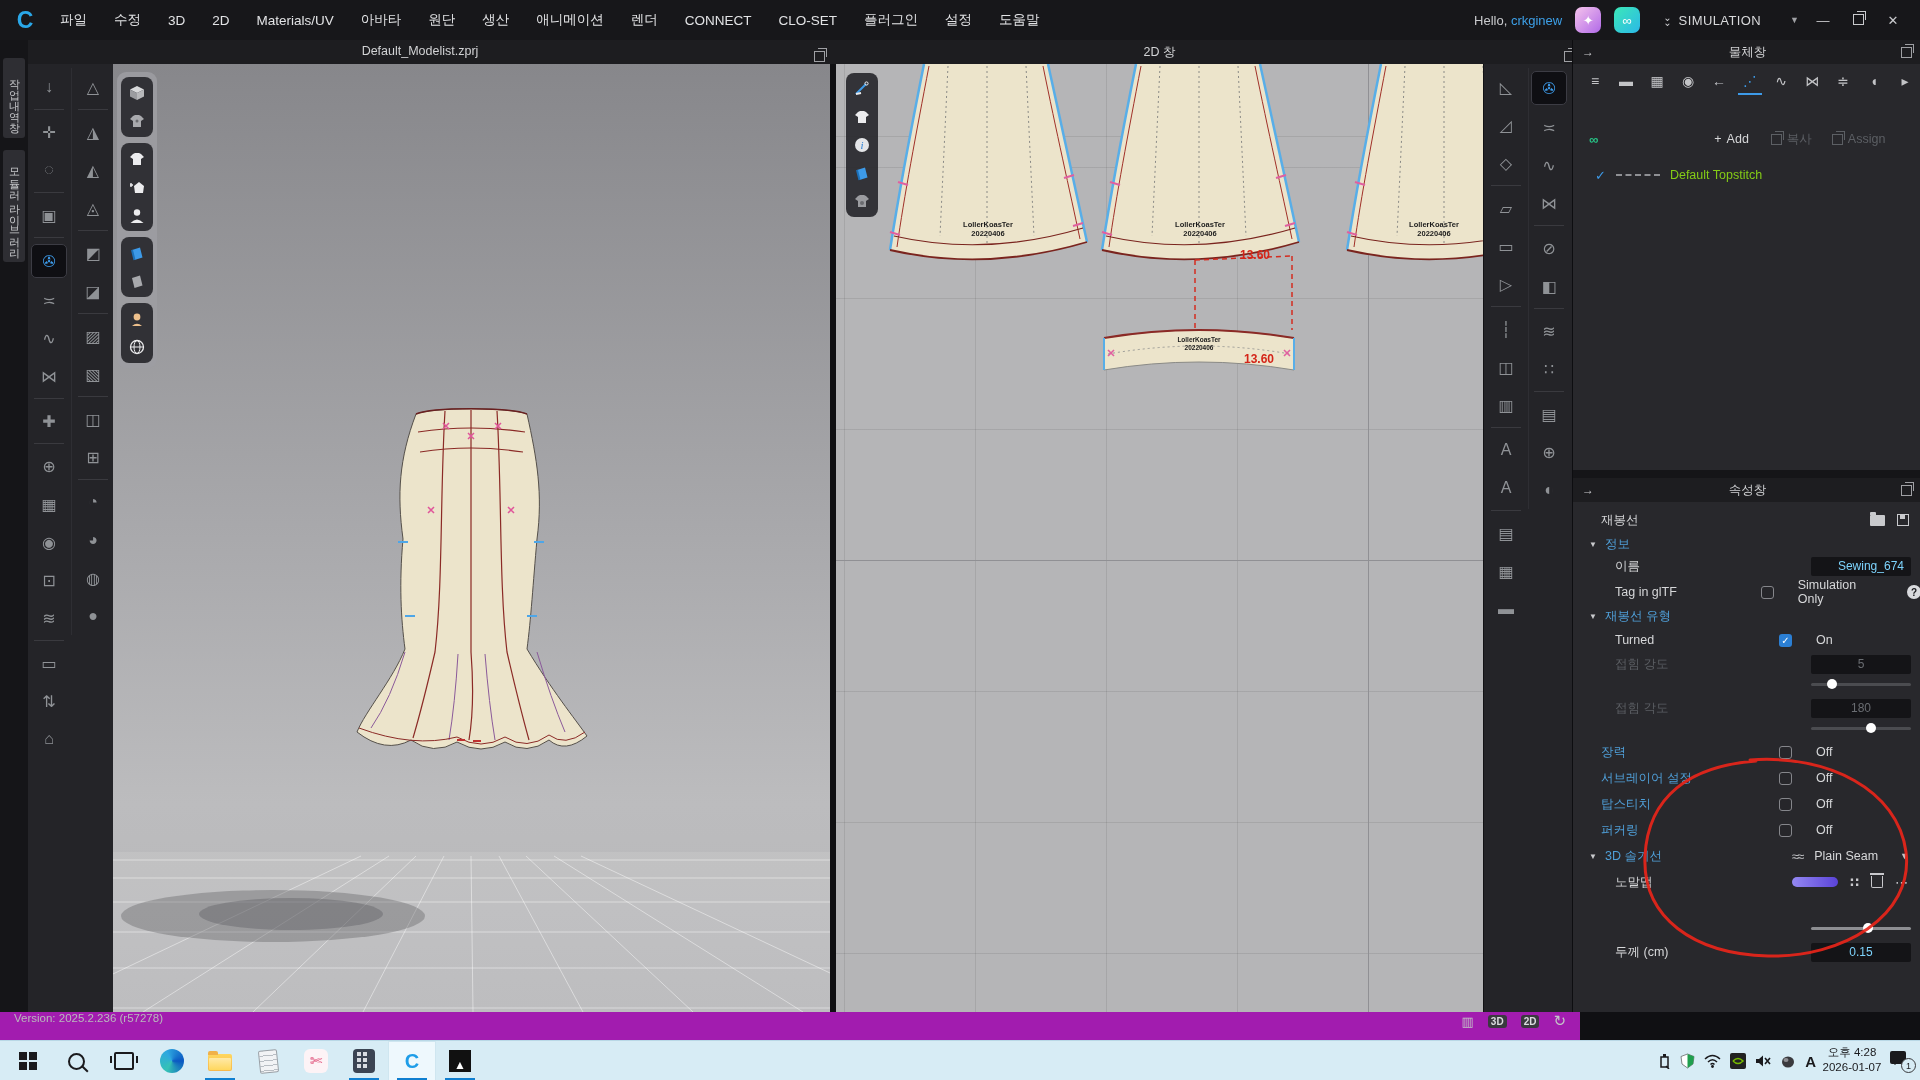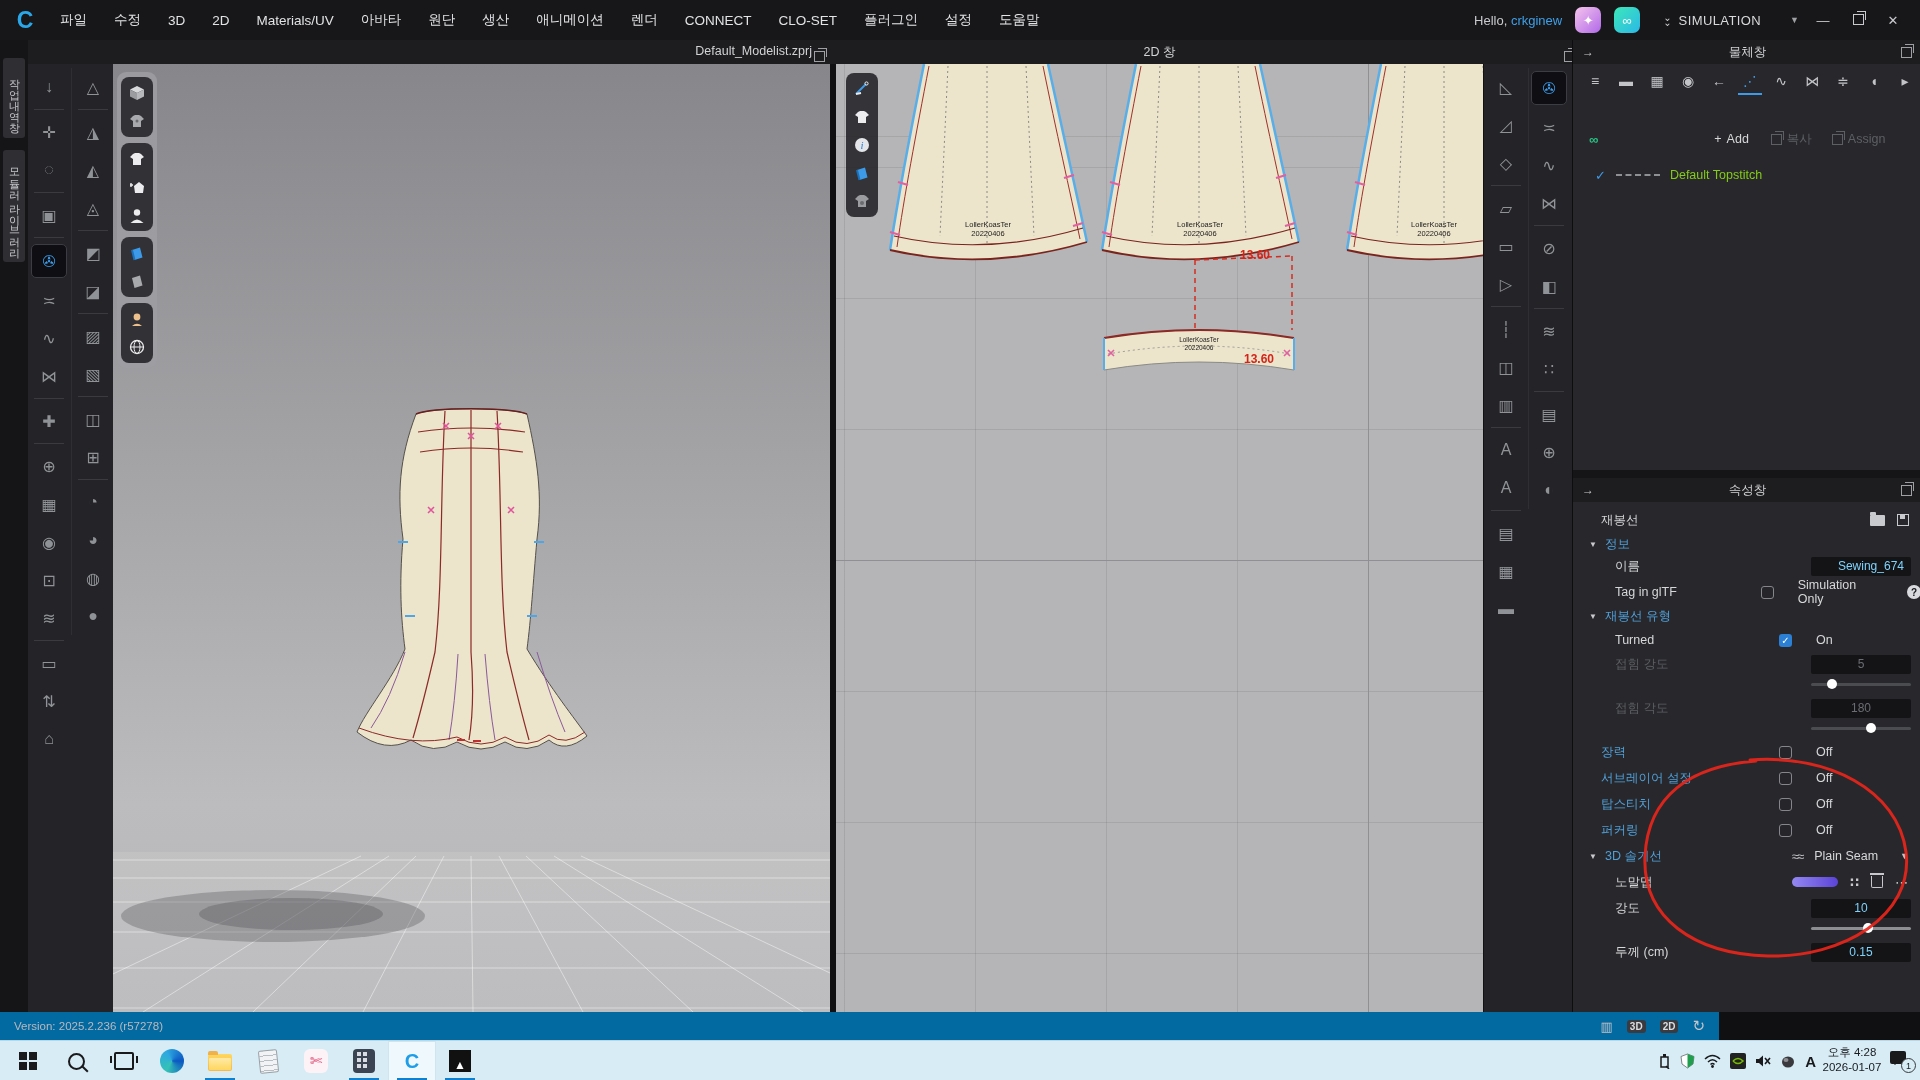--- a/index.html
+++ b/index.html
@@ -47,21 +47,21 @@
   .float-bar{position:absolute;background:rgba(158,158,162,.85);border-radius:9px;display:flex;flex-direction:column;align-items:center;padding:5px 4px;gap:6px;}
   .fb-group{background:rgba(40,40,44,.92);border-radius:8px;display:flex;flex-direction:column;align-items:center;padding:4px 3px;gap:4px;}
   .fb-icon{width:26px;height:24px;display:flex;align-items:center;justify-content:center;font-size:14px;color:#e4e5e7;}
   
   #viewport2d{position:absolute;left:836px;top:64px;width:647px;height:948px;background:#b5b5b7;
     background-image:repeating-linear-gradient(to right,rgba(60,60,65,.13) 0 1px,transparent 1px 131px),
                      repeating-linear-gradient(to bottom,rgba(60,60,65,.13) 0 1px,transparent 1px 131px);
     background-position:8px 103px;}
   .axis-v{position:absolute;left:532px;top:0;width:1px;height:948px;background:#909094;}
   .axis-h{position:absolute;left:0;top:496px;width:647px;height:1px;background:#909094;}
-  .plabel{position:absolute;width:120px;text-align:center;font-size:7.5px;line-height:9px;color:#1c1c1c;font-weight:normal;}
+  .plabel{position:absolute;width:120px;text-align:center;font-size:7.5px;line-height:9px;color:#1c1c1c;font-weight:bold;}
   .pmeasure{position:absolute;font-size:12px;font-weight:bold;color:#d42418;}
   
   #t2dright{position:absolute;left:1483px;top:64px;width:89px;height:948px;background:#242428;border-left:1px solid #121215;}
   #t2dright .dockcol{width:40px;}
   #t2dcolA{left:2px;}
   #t2dcolB{left:44px;border-left:1px solid #2e2e33;}
   
   #rightpanel{position:absolute;left:1572px;top:40px;width:348px;height:972px;background:#28282c;border-left:1px solid #0d0d10;}
   .pane-head{position:absolute;left:0;width:348px;height:24px;background:#1d1d20;display:flex;align-items:center;}
   .pane-title{flex:1;text-align:center;font-size:12.5px;color:#d2d3d5;}
@@ -108,21 +108,21 @@
   .ic-save:before{content:"";position:absolute;top:0;left:2px;width:5px;height:4px;background:#c9cacd;}
   .hicons{position:absolute;right:12px;display:flex;gap:12px;align-items:center;}
   .seam-ic{color:#c3c4c7;font-size:13px;letter-spacing:-2px;}
   .dd-caret{font-size:9px;color:#c3c4c7;margin-left:10px;}
   .nm-swatch{width:46px;height:10px;border-radius:5px;background:linear-gradient(90deg,#9488f2,#5a43d8);}
   .ic-grid4{color:#c8c8cc;font-size:13px;font-weight:bold;}
   .ic-trash{width:10px;height:11px;border:1px solid #c8c8cc;border-top:none;border-radius:0 0 2px 2px;position:relative;display:inline-block;}
   .ic-trash:before{content:"";position:absolute;top:-3px;left:-2px;right:-2px;height:2px;background:#c8c8cc;}
   .ic-more{color:#c8c8cc;font-size:13px;letter-spacing:1px;}
   
-  #statusbar{position:absolute;left:0;top:1012px;width:1719px;height:28px;background:#0369a1;display:flex;align-items:center;}
+  #statusbar{position:absolute;left:0;top:1012px;width:1580px;height:28px;background:#a21caf;display:flex;}
   #version{font-size:11.5px;color:#b8b9bc;margin-left:14px;}
   #sbright{position:absolute;right:14px;display:flex;align-items:center;gap:14px;color:#c3c4c7;}
   .sb-badge{background:#3a3a3f;color:#dcdde0;font-size:10px;font-weight:bold;border-radius:3px;padding:1px 3px;}
   
   #taskbar{position:absolute;left:0;top:1040px;width:1920px;height:40px;background:#d7ecf5;border-top:1px solid #b9d8e6;}
   #tbicons{position:absolute;left:4px;top:0;height:40px;display:flex;}
   .tb-cell{width:48px;height:40px;display:flex;align-items:center;justify-content:center;position:relative;}
   .tb-cell.active{background:#eef8fd;box-shadow:inset 0 0 0 1px #cfe6f0;}
   .tb-underline:after{content:"";position:absolute;bottom:0;left:9px;width:30px;height:3px;background:#0f7fd0;}
   .win-logo{display:grid;grid-template-columns:8px 8px;grid-template-rows:8px 8px;gap:2px;}
@@ -189,21 +189,21 @@
       <span id="sim-label">SIMULATION</span>
       <span id="sim-caret">▼</span>
     </span>
     <span class="wc">—</span>
     <span class="wc"><span class="ic-restore"></span></span>
     <span class="wc">✕</span>
   </div>
 </div>
 
 <div id="titlerow">
-  <span class="abs vtitle" style="left:12px;width:800px;text-align:right;top:4px;">Default_Modelist.zprj</span>
+  <span class="abs vtitle" style="left:20px;width:800px;text-align:center;top:4px;">Default_Modelist.zprj</span>
   <span class="abs ic-float" style="left:814px;top:8px;"></span>
   <span class="abs vtitle" style="left:836px;width:647px;text-align:center;top:4px;">2D 창</span>
   <span class="abs ic-float" style="left:1549px;top:8px;"></span>
 </div>
 
 <div id="sidetabs">
   <div class="side-tab" style="top:18px;height:64px;">작업내역창</div>
   <div class="side-tab" style="top:110px;height:96px;">모듈러 라이브러리</div>
 </div>
 
@@ -806,24 +806,20 @@
   </div>
   <div class="prow" style="top:830px;">
     <span class="plbl">노말맵</span>
     <span class="hicons">
       <span class="nm-swatch"></span>
       <span class="ic-grid4">∷</span>
       <span class="ic-trash"></span>
       <span class="ic-more">⋯</span>
     </span>
   </div>
-  <div class="prow" style="top:856px;">
-    <span class="plbl">강도</span>
-    <span class="pinput">10</span>
-  </div>
   <div class="pslider" style="top:882px;">
     <span class="ptrack lite"></span>
       <span class="pknob" style="left:52%;"></span>
   </div>
   <div class="prow" style="top:900px;">
     <span class="plbl">두께 (cm)</span>
     <span class="pinput">0.15</span>
   </div>
 </div>
 

